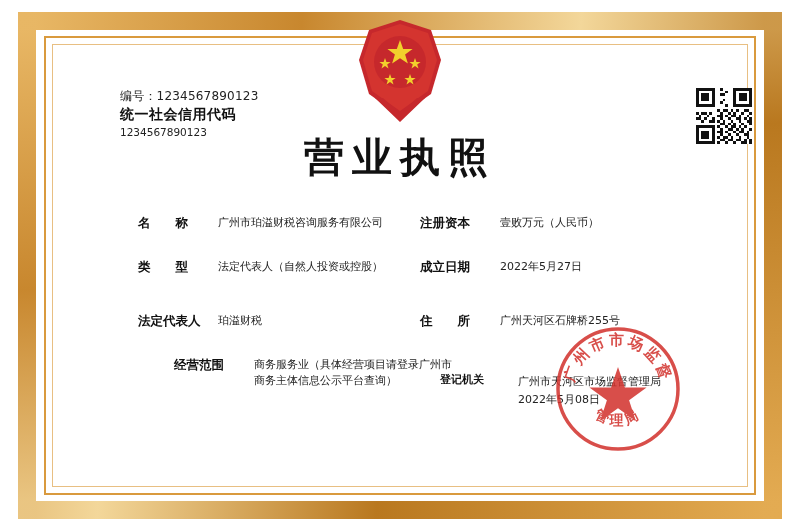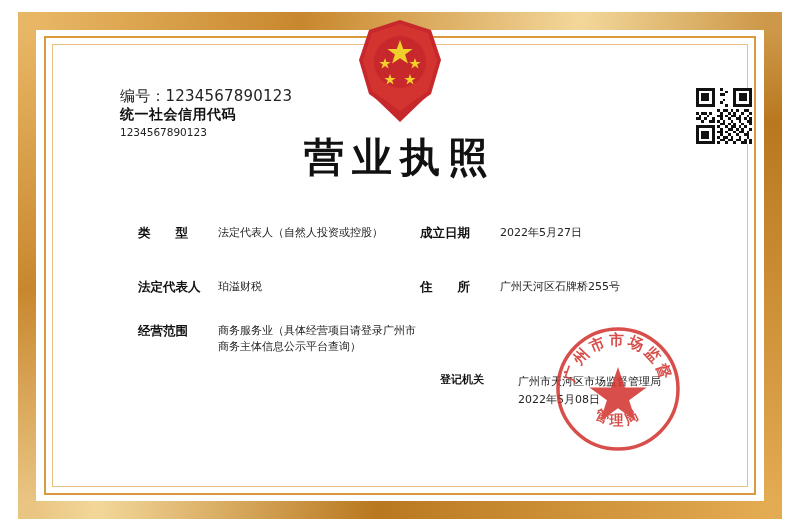--- a/index.html
+++ b/index.html
@@ -71,21 +71,21 @@
   }
 
   
   .code-block {
     position: absolute;
     left: 120px;
     top: 88px;
     z-index: 4;
   }
   .code-no {
-    font-size: 15px;
+    font-size: 12px;
     color: #222;
     letter-spacing: .2px;
     line-height: 16px;
   }
   .code-title {
     font-size: 14px;
     font-weight: bold;
     color: #111;
     line-height: 20px;
     letter-spacing: .5px;
@@ -311,20 +311,30 @@
       <span>编号：</span><span>1234567890123</span>
     </div>
     <div class="code-title">统一社会信用代码</div>
     <div class="code-value">1234567890123</div>
   </div>
 
   <div class="doc-title">营业执照</div>
 
   <div class="fields">
 
+    <div class="row">
+      <div class="cell left">
+        <span class="label spread">名　　称</span>
+        <span class="value">广州市珀溢财税咨询服务有限公司</span>
+      </div>
+      <div class="cell right">
+        <span class="label">注册资本</span>
+        <span class="value">壹败万元（人民币）</span>
+      </div>
+    </div>
 
     <div class="row" style="margin-top:10px;">
       <div class="cell left">
         <span class="label spread">类　　型</span>
         <span class="value">法定代表人（自然人投资或控股）</span>
       </div>
       <div class="cell right">
         <span class="label">成立日期</span>
         <span class="value">2022年5月27日</span>
       </div>
@@ -334,21 +344,21 @@
       <div class="cell left">
         <span class="label">法定代表人</span>
         <span class="value">珀溢财税</span>
       </div>
       <div class="cell right">
         <span class="label spread">住　　所</span>
         <span class="value">广州天河区石牌桥255号</span>
       </div>
     </div>
 
-    <div class="row" style="margin-top:10px;">
+    <div class="row" style="margin-top:10px;margin-left:36px;">
       <div class="cell left">
         <span class="label">经营范围</span>
         <span class="value narrow">商务服务业（具体经营项目请登录广州市商务主体信息公示平台查询）</span>
       </div>
     </div>
 
   </div>
 
   <div class="registrar">登记机关</div>
   <div class="registrar-value">广州市天河区市场监督管理局</div>

